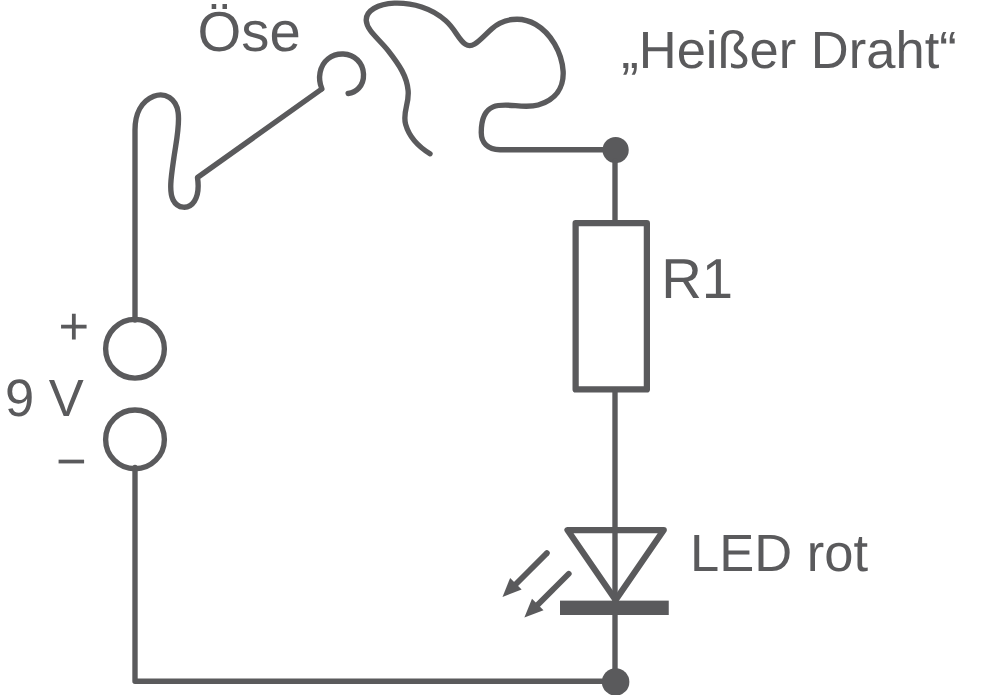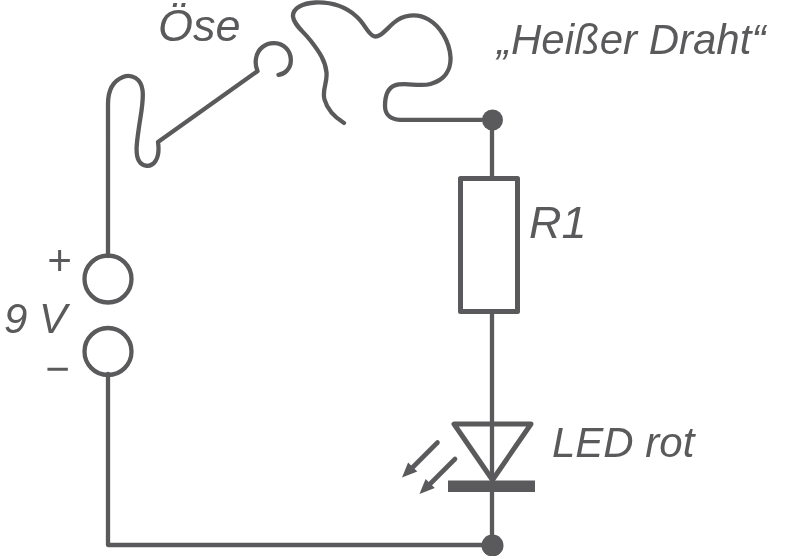--- a/index.html
+++ b/index.html
@@ -3,21 +3,21 @@
 <meta charset="utf-8">
 <style>
   :root { --line-color:#5a5a5c; --bg-color:#ffffff; }
   html,body { margin:0; padding:0; }
   body {
     width:791px; height:556px;
     background:var(--bg-color);
     overflow:hidden;
     font-family:"Liberation Sans", sans-serif;
   }
-  .stage { position:relative; width:791px; height:556px;font-style:italic; }
+  .stage { position:relative; width:791px; height:556px; }
   svg { display:block; }
   .wire {
     fill:none; stroke:var(--line-color);
     stroke-width:4.3; stroke-linecap:round; stroke-linejoin:round;
   }
   .component {
     fill:none; stroke:var(--line-color);
     stroke-width:5; stroke-linecap:round; stroke-linejoin:round;
   }
   .solid { fill:var(--line-color); stroke:none; }

